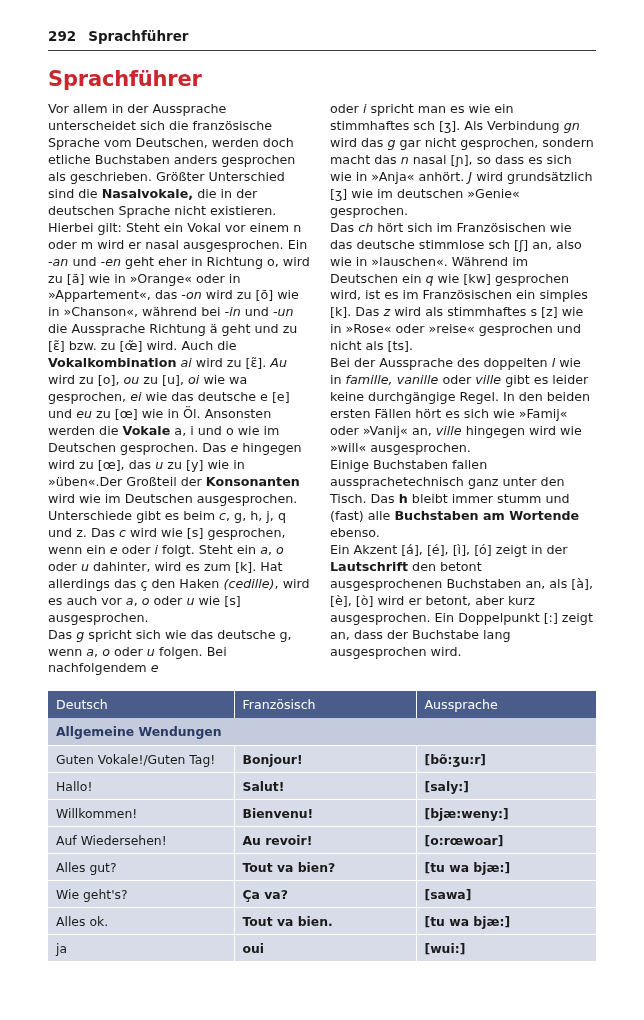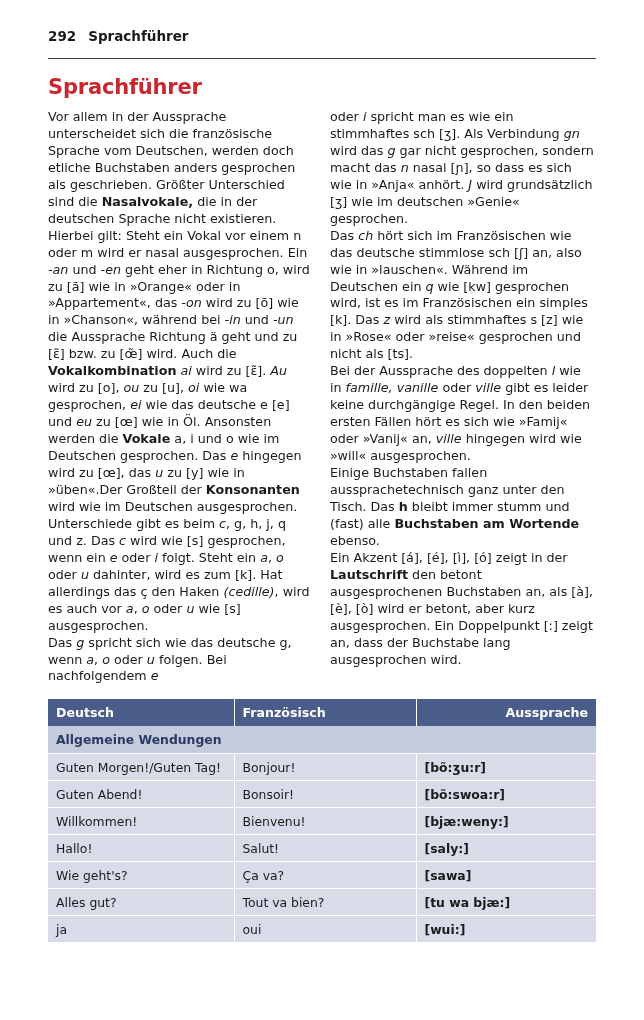--- a/index.html
+++ b/index.html
@@ -24,21 +24,21 @@
     padding: 28px 48px 0 48px;
   }
   
   .runhead {
     display: flex;
     align-items: baseline;
     gap: 12px;
     font-size: 13.5px;
     font-weight: bold;
     color: #1a1a1a;
-    padding-bottom: 14px;
+    padding-bottom: 6px;
     border-bottom: 1.6px solid #3c3c3c;
   }
   .runhead .pageno { font-weight: bold; }
   .runhead .title { font-weight: bold; }
 
   
   h1.chapter {
     font-size: 21px;
     color: #c8282d;
     margin: 16px 0 10px 0;
@@ -66,43 +66,43 @@
   .phrase-table {
     margin-top: 14px;
     width: 548px;
     border-collapse: collapse;
     font-size: 12.4px;
   }
   .phrase-table th {
     background: #4a5d8a;
     color: #ffffff;
     text-align: left;
-    font-weight: bold;
+    font-weight: normal;
     padding: 6px 8px;
     border-right: 1.5px solid #ffffff;
     font-size: 12.6px;
   }
-  .phrase-table th:last-child { border-right: none; text-align: right; }
+  .phrase-table th:last-child { border-right: none; }
   .phrase-table td {
     background: #d7dce8;
     padding: 5.5px 8px;
     border-right: 1.5px solid #ffffff;
     border-bottom: 1.5px solid #ffffff;
     color: #1a1a1a;
     vertical-align: top;
   }
   .phrase-table td:last-child { border-right: none; }
   .phrase-table tr.section td {
     background: #c3cbdd;
     font-weight: bold;
     color: #2a3a63;
     padding: 6px 8px;
   }
   .colw1 { width: 186px; }
-  .colw2 { width: 182px; }
+  .colw2 { width: 182px; font-weight: bold; }
   .colw3 { width: 180px; font-weight: bold; }
 </style>
 </head>
 <body>
 
 <div class="page">
 
   <div class="runhead">
     <span class="pageno">292</span>
     <span class="title">Sprachführer</span>
@@ -121,47 +121,52 @@
         <th class="colw1">Deutsch</th>
         <th class="colw2">Französisch</th>
         <th class="colw3">Aussprache</th>
       </tr>
     </thead>
     <tbody>
         <tr class="section">
           <td colspan="3">Allgemeine Wendungen</td>
         </tr>
         <tr>
-          <td class="colw1">Guten Morgen!/Guten Tag!</td>
+          <td class="colw1">Guten Vokale!/Guten Tag!</td>
           <td class="colw2">Bonjour!</td>
           <td class="colw3">[bõ:ʒu:r]</td>
         </tr>
         <tr>
-          <td class="colw1">Guten Abend!</td>
-          <td class="colw2">Bonsoir!</td>
-          <td class="colw3">[bõ:swoa:r]</td>
+          <td class="colw1">Hallo!</td>
+          <td class="colw2">Salut!</td>
+          <td class="colw3">[saly:]</td>
         </tr>
         <tr>
           <td class="colw1">Willkommen!</td>
           <td class="colw2">Bienvenu!</td>
           <td class="colw3">[bjæ:weny:]</td>
         </tr>
         <tr>
-          <td class="colw1">Hallo!</td>
-          <td class="colw2">Salut!</td>
-          <td class="colw3">[saly:]</td>
+          <td class="colw1">Auf Wiedersehen!</td>
+          <td class="colw2">Au revoir!</td>
+          <td class="colw3">[o:rœwoar]</td>
+        </tr>
+        <tr>
+          <td class="colw1">Alles gut?</td>
+          <td class="colw2">Tout va bien?</td>
+          <td class="colw3">[tu wa bjæ:]</td>
         </tr>
         <tr>
           <td class="colw1">Wie geht's?</td>
           <td class="colw2">Ça va?</td>
           <td class="colw3">[sawa]</td>
         </tr>
         <tr>
-          <td class="colw1">Alles gut?</td>
-          <td class="colw2">Tout va bien?</td>
+          <td class="colw1">Alles ok.</td>
+          <td class="colw2">Tout va bien.</td>
           <td class="colw3">[tu wa bjæ:]</td>
         </tr>
         <tr>
           <td class="colw1">ja</td>
           <td class="colw2">oui</td>
           <td class="colw3">[wui:]</td>
         </tr>
       </tbody>
   </table>
 

